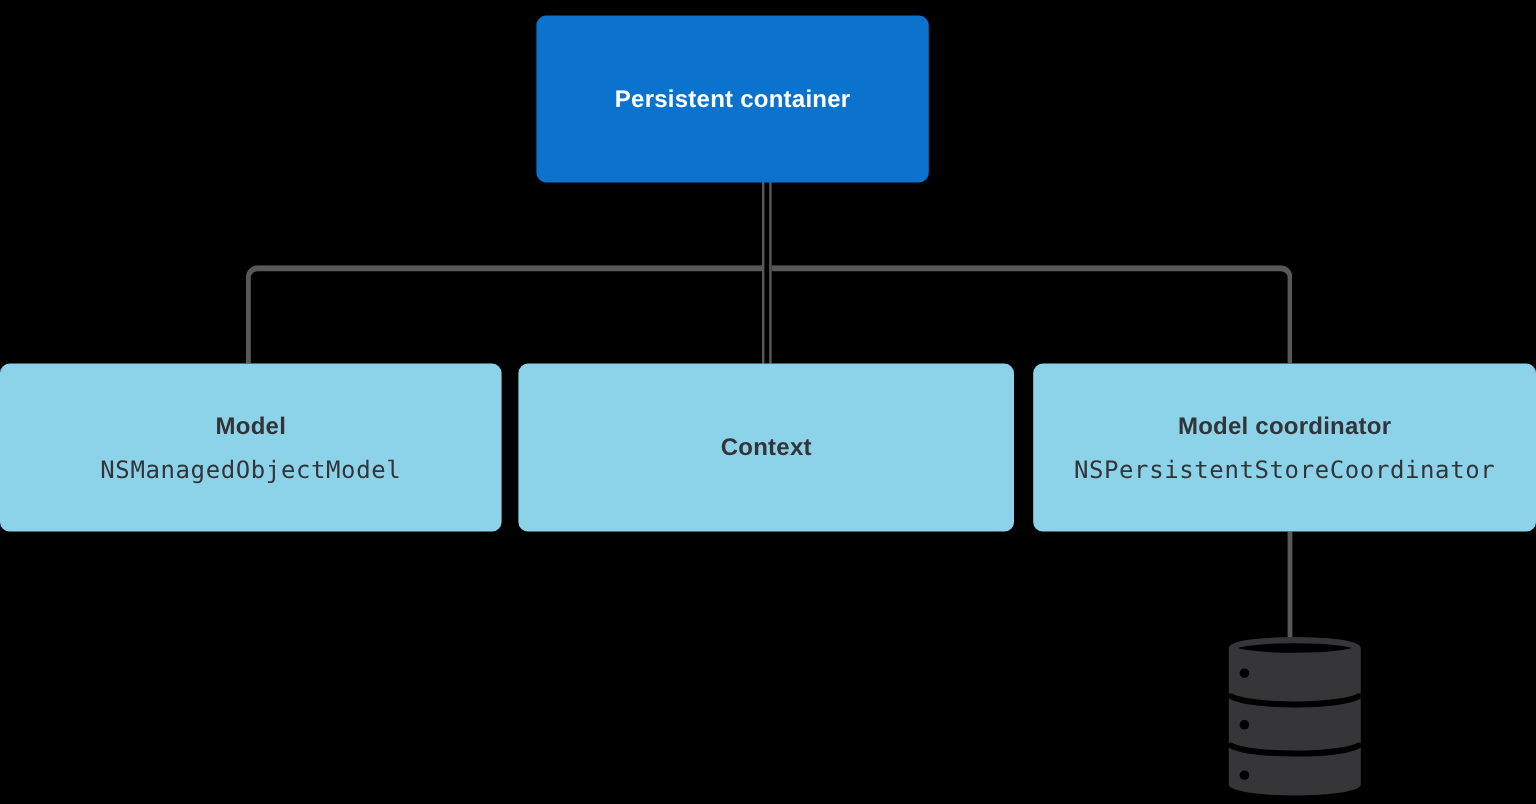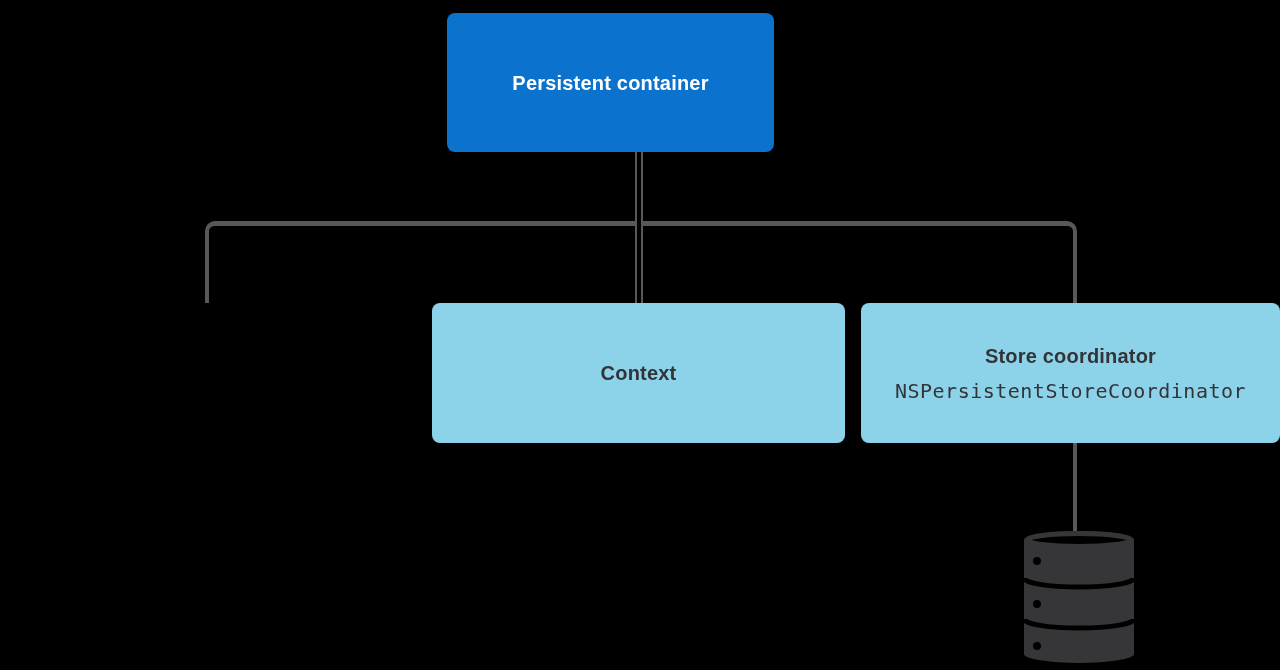--- a/index.html
+++ b/index.html
@@ -91,27 +91,31 @@
 <div class="stage">
 
   <div class="connector-trunk"></div>
   <div class="connector-branch"></div>
   <div class="connector-store-db"></div>
 
   <div class="node node-primary" id="node-persistent-container">
     <div class="node-title">Persistent container</div>
   </div>
 
+  <div class="node node-secondary" id="node-model">
+    <div class="node-title">Model</div>
+    <div class="node-code">NSManagedObjectModel</div>
+  </div>
 
   <div class="node node-secondary" id="node-context">
     <div class="node-title">Context</div>
   </div>
 
   <div class="node node-secondary" id="node-store-coordinator">
-    <div class="node-title">Store coordinator</div>
+    <div class="node-title">Model coordinator</div>
     <div class="node-code">NSPersistentStoreCoordinator</div>
   </div>
 
   <svg class="database-icon" viewBox="0 0 118 142" xmlns="http://www.w3.org/2000/svg" aria-hidden="true">
 
     <path d="M4,14 V128 a55,9 0 0 0 110,0 V14 a55,9 0 0 0 -110,0 z" fill="#363638"></path>
 
     <ellipse cx="59" cy="14" rx="52" ry="6.5" fill="#000000" stroke="#363638" stroke-width="5"></ellipse>
 
     <path d="M4,52 a55,9 0 0 0 110,0" fill="none" stroke="#000000" stroke-width="5"></path>

